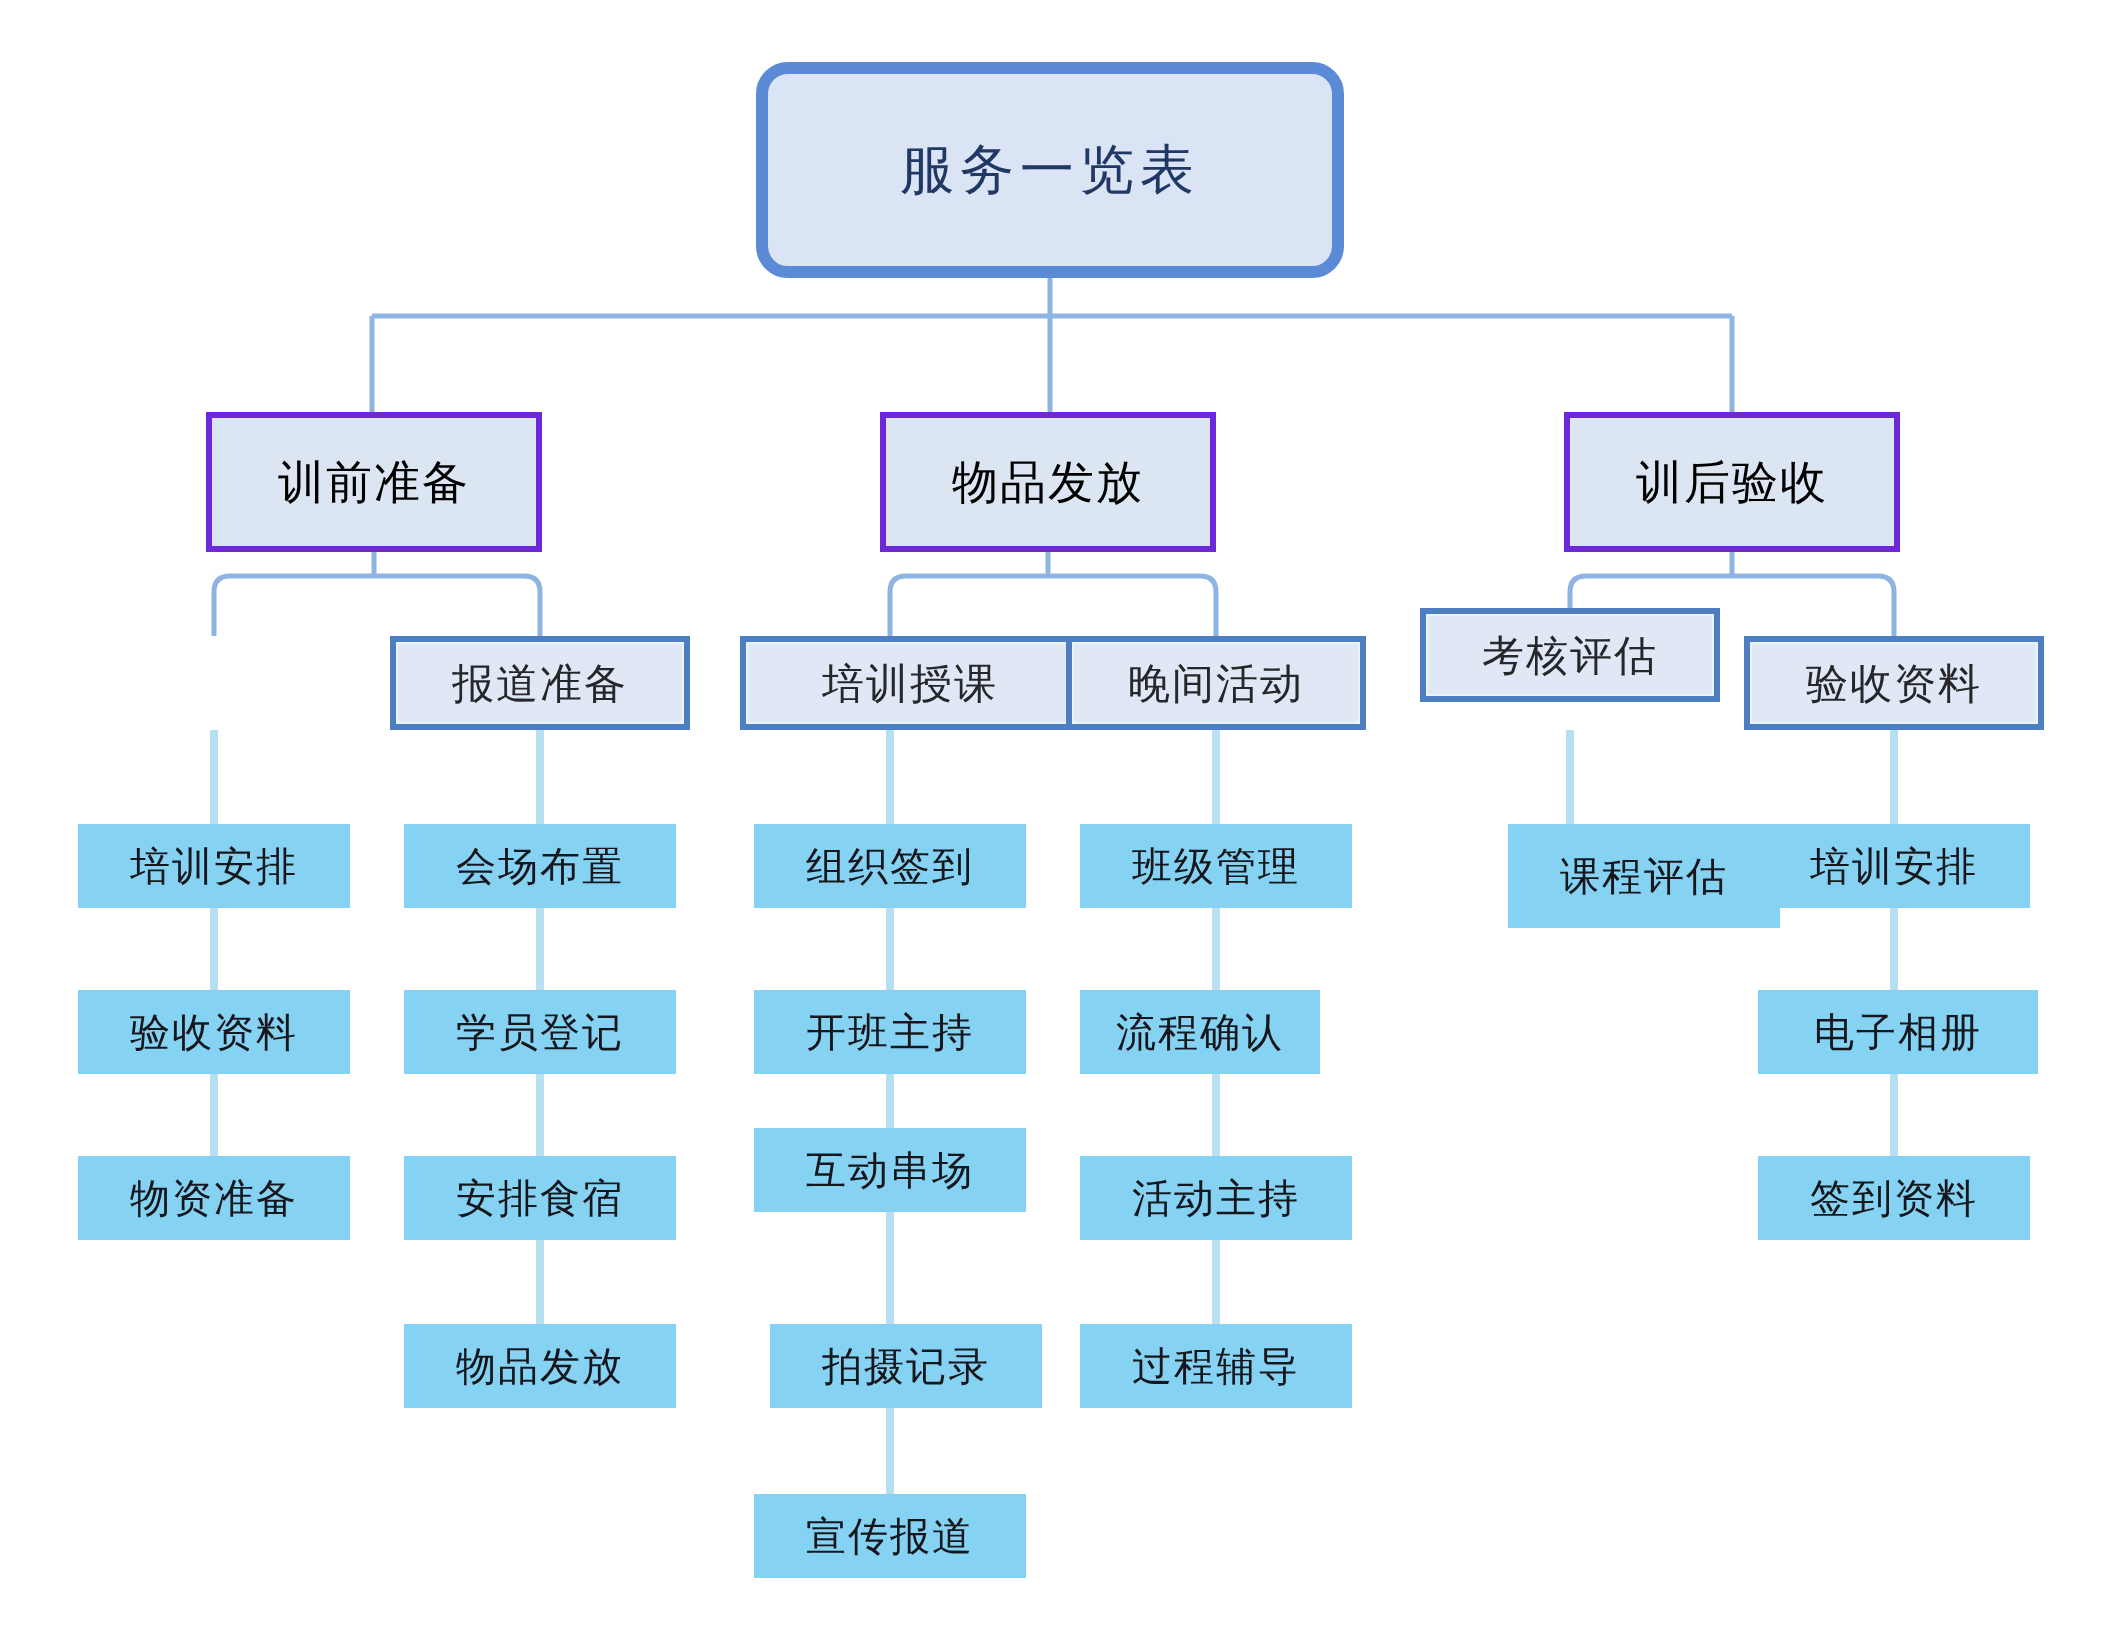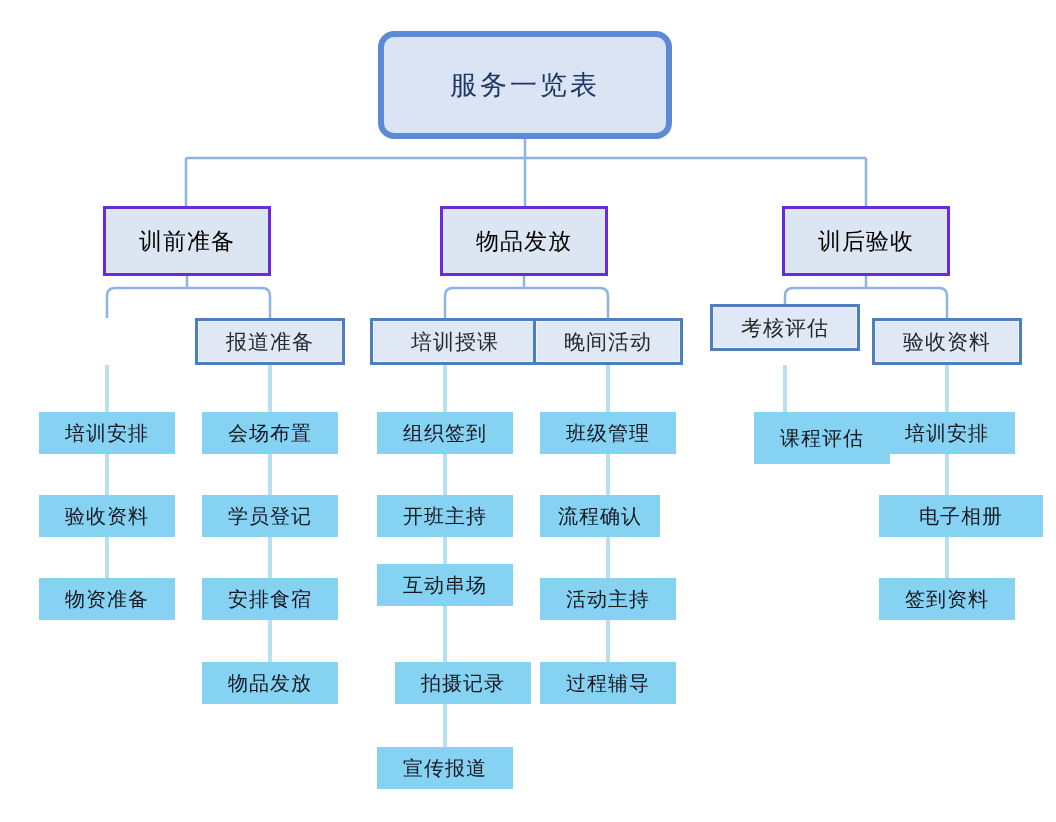--- a/index.html
+++ b/index.html
@@ -98,27 +98,27 @@
   <div class="node leaf" style="left:39px;top:578px;width:136px;height:42px">物资准备</div>
 
   <div class="node leaf" style="left:202px;top:412px;width:136px;height:42px">会场布置</div>
   <div class="node leaf" style="left:202px;top:495px;width:136px;height:42px">学员登记</div>
   <div class="node leaf" style="left:202px;top:578px;width:136px;height:42px">安排食宿</div>
   <div class="node leaf" style="left:202px;top:662px;width:136px;height:42px">物品发放</div>
 
   <div class="node leaf" style="left:377px;top:412px;width:136px;height:42px">组织签到</div>
   <div class="node leaf" style="left:377px;top:495px;width:136px;height:42px">开班主持</div>
   <div class="node leaf" style="left:377px;top:564px;width:136px;height:42px">互动串场</div>
-  <div class="node leaf" style="left:395px;top:662px;width:136px;height:42px">拍摄记录</div>
+  <div class="node leaf" style="left:385px;top:662px;width:136px;height:42px">拍摄记录</div>
   <div class="node leaf" style="left:377px;top:747px;width:136px;height:42px">宣传报道</div>
 
   <div class="node leaf" style="left:540px;top:412px;width:136px;height:42px">班级管理</div>
   <div class="node leaf" style="left:540px;top:495px;width:120px;height:42px">流程确认</div>
   <div class="node leaf" style="left:540px;top:578px;width:136px;height:42px">活动主持</div>
   <div class="node leaf" style="left:540px;top:662px;width:136px;height:42px">过程辅导</div>
 
   <div class="node leaf" style="left:754px;top:412px;width:136px;height:52px">课程评估</div>
 
   <div class="node leaf" style="left:879px;top:412px;width:136px;height:42px">培训安排</div>
-  <div class="node leaf" style="left:879px;top:495px;width:164px;height:42px">电子相册</div>
+  <div class="node leaf" style="left:879px;top:495px;width:140px;height:42px">电子相册</div>
   <div class="node leaf" style="left:879px;top:578px;width:136px;height:42px">签到资料</div>
 
 </div>
 
 </body></html>

